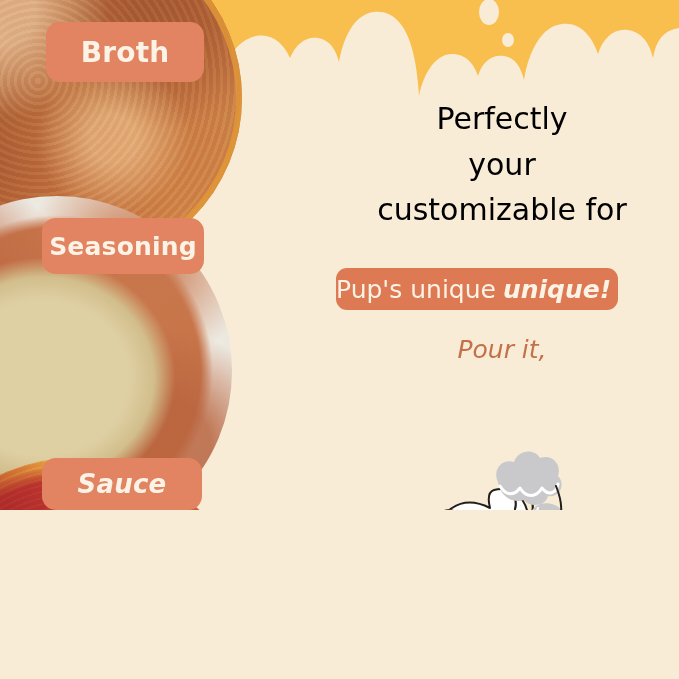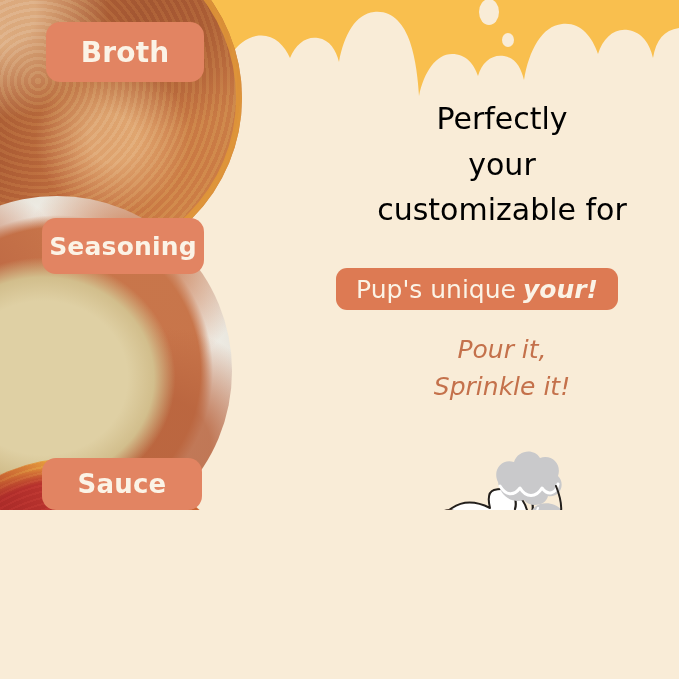--- a/index.html
+++ b/index.html
@@ -64,32 +64,32 @@
   }
 
   
   .pill{
     position:absolute;background:#E28462;color:#FBF3E6;
     border-radius:14px;display:flex;align-items:center;justify-content:center;
     font-weight:bold;letter-spacing:.2px;
   }
   .pill-broth{left:46px;top:22px;width:158px;height:60px;font-size:28px;}
   .pill-seasoning{left:42px;top:218px;width:162px;height:56px;font-size:25px;border-radius:14px;}
-  .pill-sauce{left:42px;top:458px;width:160px;height:52px;font-size:26px;}
+  .pill-sauce{left:42px;top:458px;width:160px;height:52px;font-size:26px;font-style:italic;}
 
   
   .headline{
     position:absolute;left:352px;top:96px;width:300px;
     text-align:center;color:#000000;font-size:30px;line-height:1.52;
     font-family:"DejaVu Sans", sans-serif;font-weight:400;
   }
   .taste-pill{
     position:absolute;left:336px;top:268px;width:282px;height:42px;
     background:#DD7A53;border-radius:11px;
-    display:flex;align-items:center;justify-content:center;
+    display:flex;align-items:center;
     color:#FBF3E6;font-size:25px;white-space:nowrap;
   }
   .taste-pill em{font-style:italic;font-weight:bold;margin-left:7px;}
   .subcopy{
     position:absolute;left:352px;top:332px;width:300px;
     text-align:center;color:#C4714B;font-size:25px;line-height:1.47;
     font-style:italic;
   }
 
   
@@ -146,26 +146,25 @@
   </div>
 
   <div class="headline">
     <div>Perfectly</div>
     <div>your</div>
     <div>customizable for</div>
   </div>
 
   <div class="taste-pill">
     <span>Pup's unique</span>
-    <em>your!</em>
+    <em>unique!</em>
   </div>
 
   <div class="subcopy">
     <div>Pour it,</div>
-    <div>Sprinkle it!</div>
   </div>
 
   <div class="dog-scene">
     <svg viewBox="0 0 309 241" xmlns="http://www.w3.org/2000/svg">
 
       <ellipse cx="196" cy="222" rx="80" ry="12" fill="#F6E3E2" opacity=".85"></ellipse>
       <ellipse cx="50" cy="224" rx="40" ry="8" fill="#F6E3E2" opacity=".8"></ellipse>
 
       <g fill="none" stroke="#C4714B" stroke-width="1.6" stroke-linejoin="round">
         <path d="M48,146 C49.4,154 51,155.6 59,157 C51,158.4 49.4,160 48,168 C46.6,160 45,158.4 37,157 C45,155.6 46.6,154 48,146 Z"></path>

